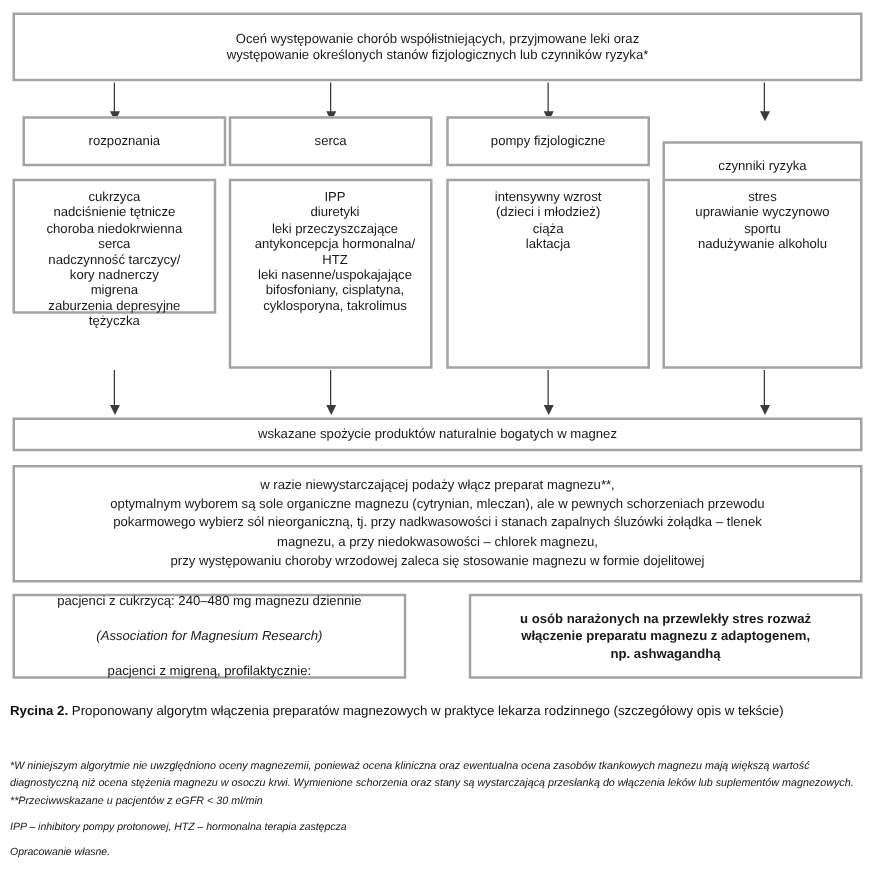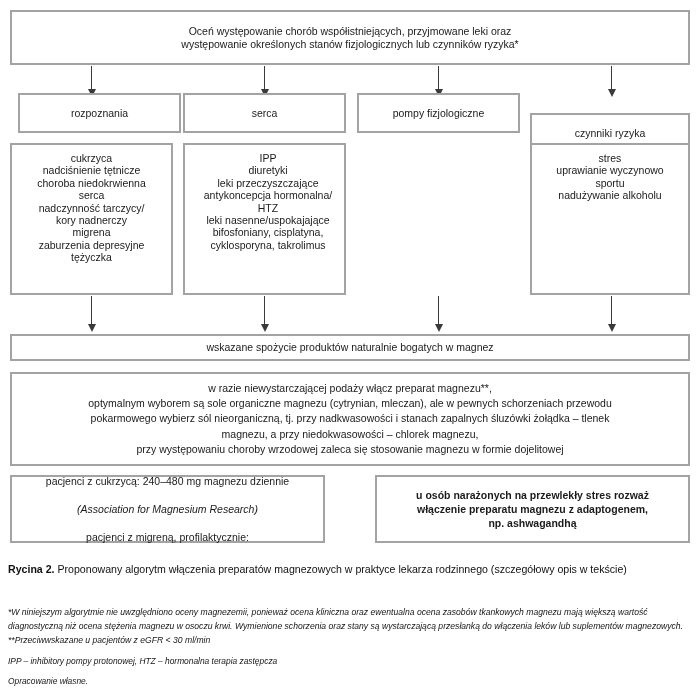--- a/index.html
+++ b/index.html
@@ -112,41 +112,47 @@
   <div class="box" style="left:183px; top:93px; width:163px; height:40px;">
     <span class="txt">serca</span>
   </div>
   <div class="box" style="left:357px; top:93px; width:163px; height:40px;">
     <span class="txt">pompy fizjologiczne</span>
   </div>
   <div class="box" style="left:530px; top:93px; width:160px; height:40px;margin-top:20px;">
     <span class="txt">czynniki ryzyka</span>
   </div>
 
-  <div class="box top-align" style="left:10px; top:143px; width:163px; height:152px;justify-content:flex-end;">
+  <div class="box top-align" style="left:10px; top:143px; width:163px; height:108px;justify-content:flex-end;">
     <span class="txt">cukrzyca
 nadciśnienie tętnicze
 choroba niedokrwienna
 serca
 nadczynność tarczycy/
 kory nadnerczy
 migrena
 zaburzenia depresyjne
 tężyczka</span>
   </div>
   <div class="box top-align" style="left:183px; top:143px; width:163px; height:152px;padding-left:12px;">
     <span class="txt">IPP
 diuretyki
 leki przeczyszczające
 antykoncepcja hormonalna/
 HTZ
 leki nasenne/uspokajające
 bifosfoniany, cisplatyna,
 cyklosporyna, takrolimus</span>
   </div>
+  <div class="box top-align" style="left:357px; top:143px; width:163px; height:152px;">
+    <span class="txt">intensywny wzrost
+(dzieci i młodzież)
+ciąża
+laktacja</span>
+  </div>
   <div class="box top-align" style="left:530px; top:143px; width:160px; height:152px;">
     <span class="txt">stres
 uprawianie wyczynowo
 sportu
 nadużywanie alkoholu</span>
   </div>
 
   <div class="arrow" style="left:91px; top:296px; height:29px;"></div>
   <div class="arrow" style="left:264px; top:296px; height:29px;"></div>
   <div class="arrow" style="left:438px; top:296px; height:29px;"></div>

